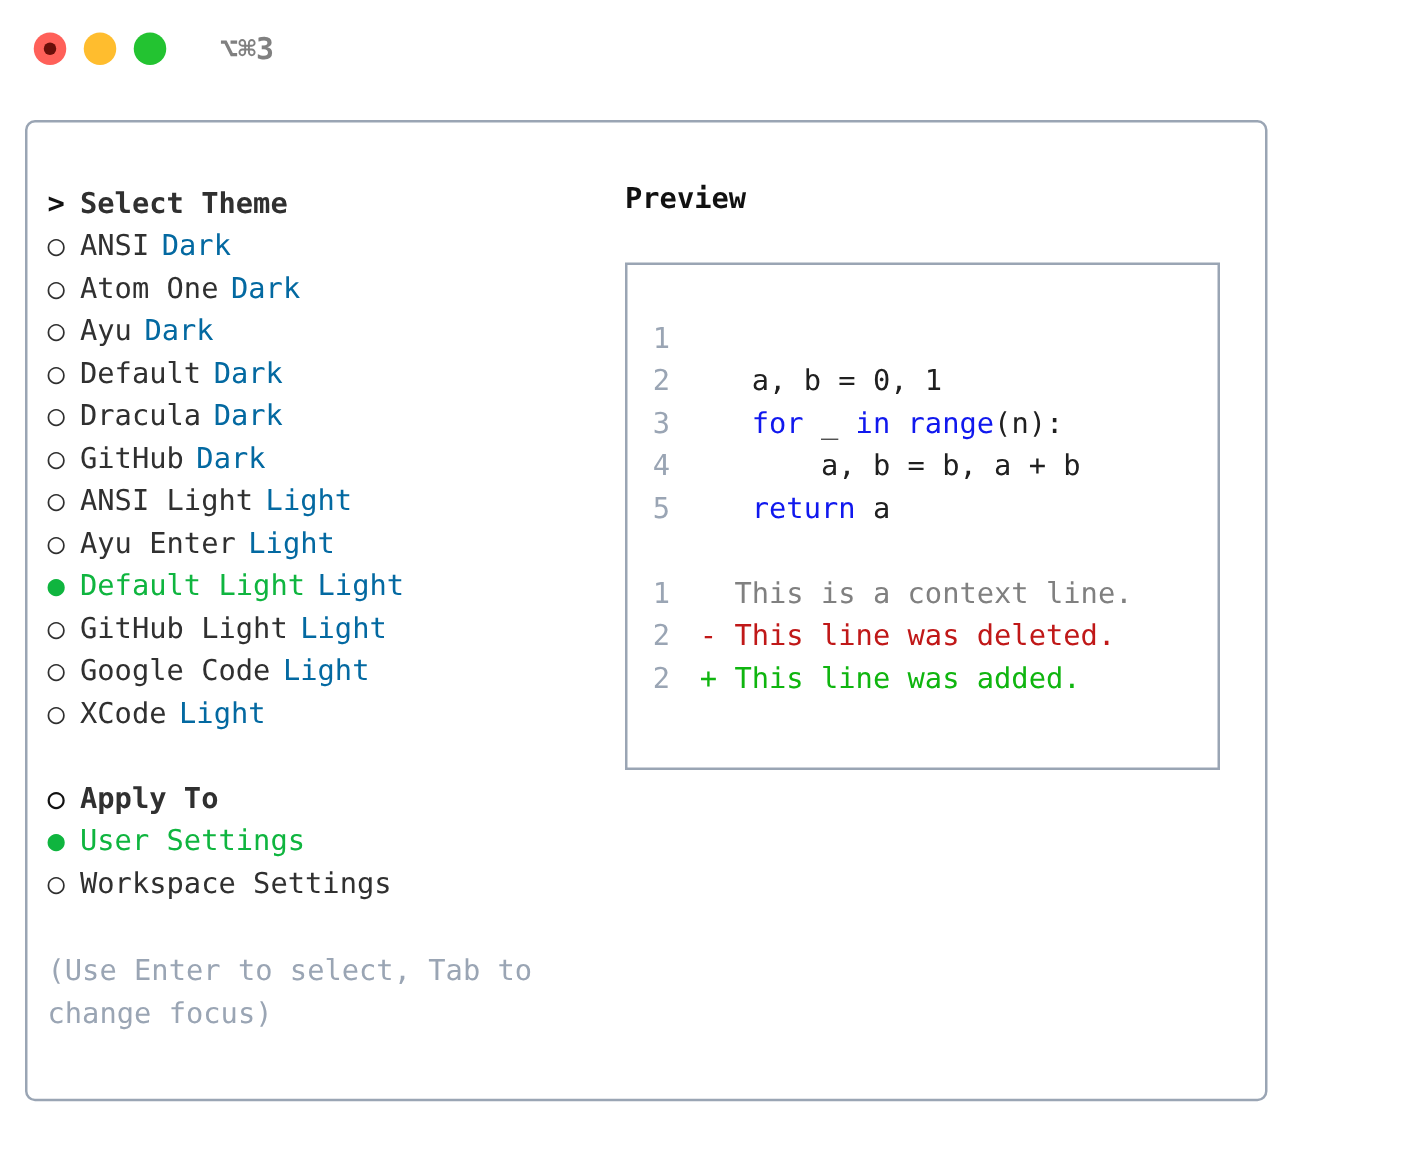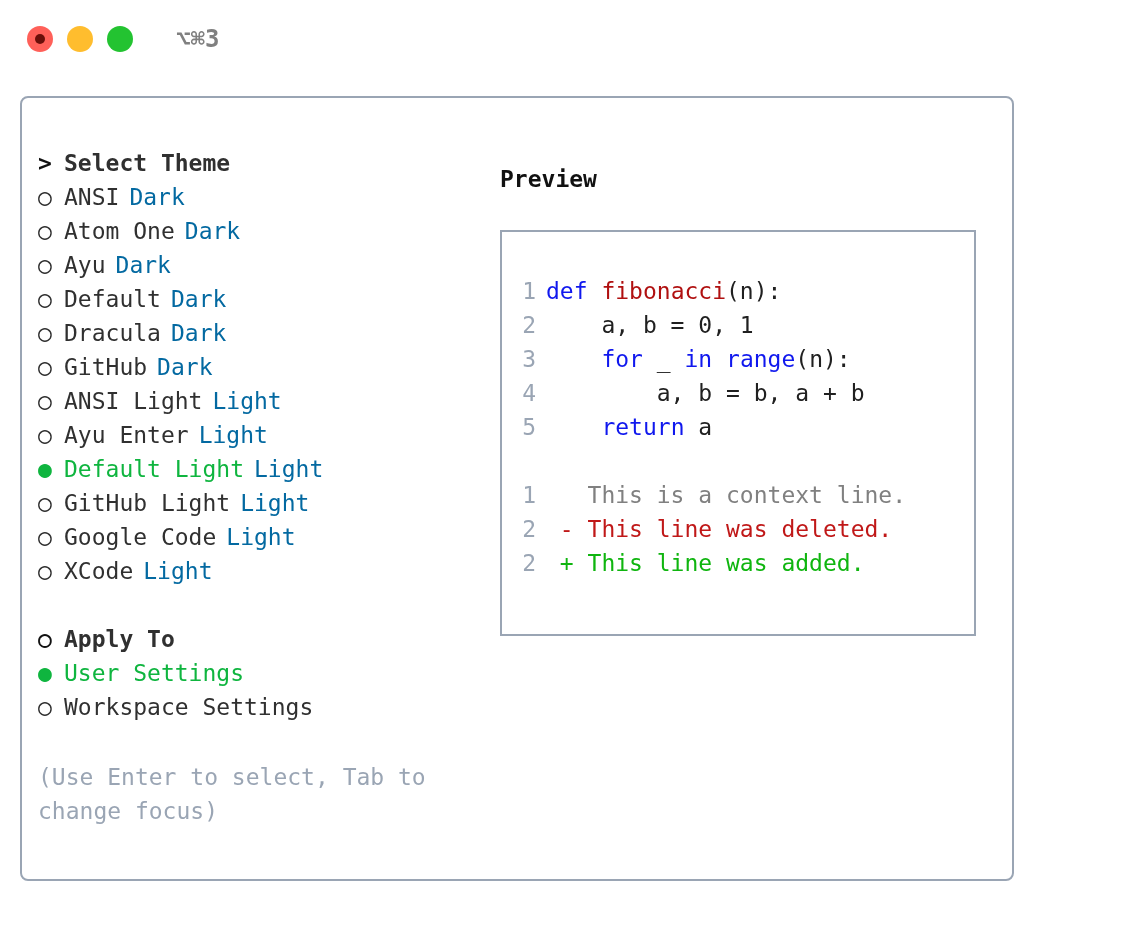--- a/index.html
+++ b/index.html
@@ -137,21 +137,21 @@
     width: 420px;
     font-size: 23px;
     line-height: 34px;
     color: #9aa5b4;
   }
 
   
   #preview-column {
     position: absolute;
     left: 478px;
-    top: 64px;
+    top: 44px;
     width: 490px;
   }
 
   #preview-title {
     font-size: 23px;
     font-weight: bold;
     color: #111111;
     line-height: 34px;
     white-space: pre;
   }
@@ -240,21 +240,21 @@
             <div class="list-row"><span class="row-marker bullet-off">○</span><span class="row-label">Workspace Settings</span></div>
           </div>
       </div>
 
       <div id="hint">(Use Enter to select, Tab to change focus)</div>
 
       <div id="preview-column">
         <div id="preview-title">Preview</div>
         <div id="preview-box">
           <div id="code-block">
-              <div class="code-line"><span class="gutter">1</span><span class="code-text"><span class="tok-kw">def </span><span class="tok-fn">fibonacci</span><span class="tok-plain">(n):</span></span></div>
+              <div class="code-line"><span class="gutter">1</span></div>
               <div class="code-line"><span class="gutter">2</span><span class="code-text"><span class="tok-plain">    a, b = 0, 1</span></span></div>
               <div class="code-line"><span class="gutter">3</span><span class="code-text"><span class="tok-plain">    </span><span class="tok-kw">for</span><span class="tok-plain"> _ </span><span class="tok-kw">in</span><span class="tok-plain"> </span><span class="tok-kw">range</span><span class="tok-plain">(n):</span></span></div>
               <div class="code-line"><span class="gutter">4</span><span class="code-text"><span class="tok-plain">        a, b = b, a + b</span></span></div>
               <div class="code-line"><span class="gutter">5</span><span class="code-text"><span class="tok-plain">    </span><span class="tok-kw">return</span><span class="tok-plain"> a</span></span></div>
             </div>
           <div class="diff-gap"></div>
           <div id="diff-block">
               <div class="code-line"><span class="gutter">1</span><span class="diff-context">   This is a context line.</span></div>
               <div class="code-line"><span class="gutter">2</span><span class="diff-del"> - This line was deleted.</span></div>
               <div class="code-line"><span class="gutter">2</span><span class="diff-add"> + This line was added.</span></div>

